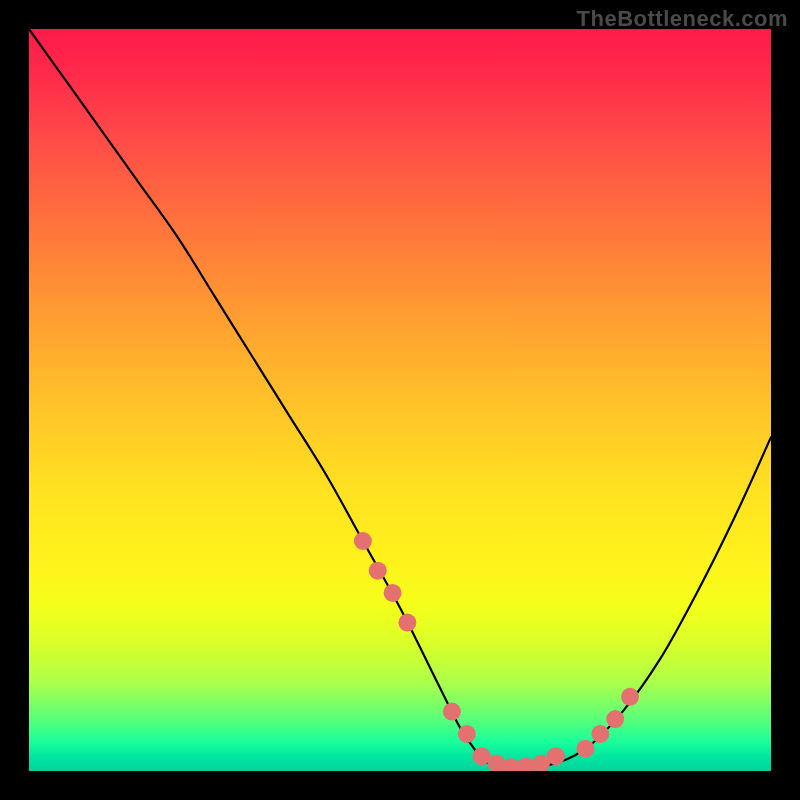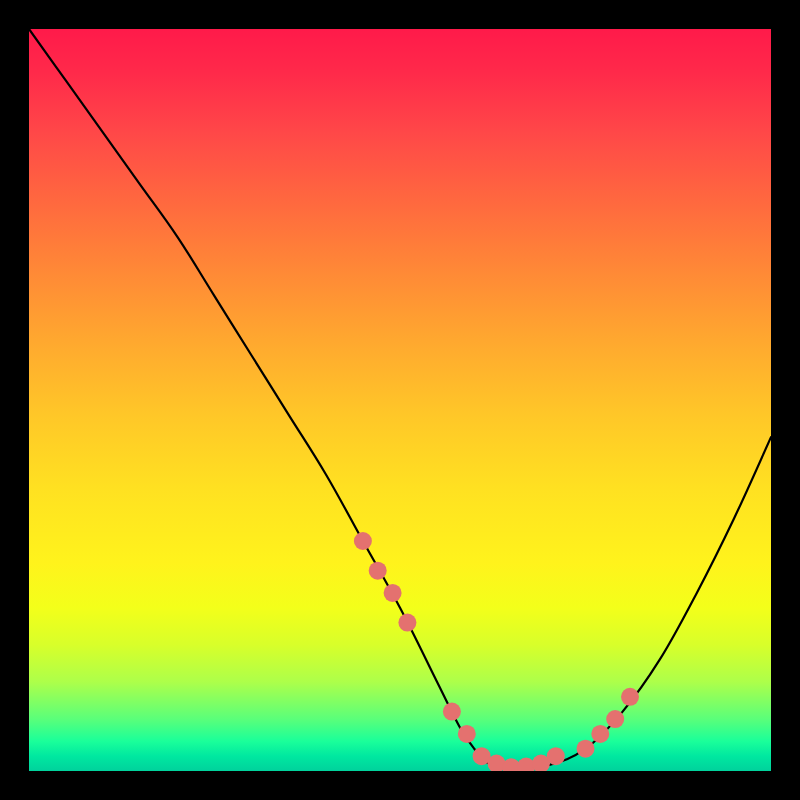--- a/index.html
+++ b/index.html
@@ -52,20 +52,21 @@
   }
   svg.curve {
     position: absolute;
     inset: 0;
   }
 </style>
 </head>
 <body>
 
 <div class="outer">
+  <div class="watermark">TheBottleneck.com</div>
   <div class="plot">
     <div class="grad"></div>
     <svg class="curve" viewBox="0 0 742 742" preserveAspectRatio="none">
       <g>
         <path id="curve-path" fill="none" stroke="#000" stroke-width="2.2" stroke-linecap="round" d="M 0.0 0.0 C 6.7 9.3, 23.7 33.2, 37.1 51.9 C 50.5 70.6, 60.8 85.2, 74.2 103.9 C 87.6 122.6, 97.9 137.1, 111.3 155.8 C 124.7 174.5, 135.0 187.7, 148.4 207.8 C 161.8 227.8, 172.1 245.8, 185.5 267.1 C 198.9 288.5, 209.2 305.1, 222.6 326.5 C 236.0 347.8, 246.3 364.5, 259.7 385.8 C 273.1 407.2, 283.4 422.5, 296.8 445.2 C 310.2 467.9, 320.5 487.9, 333.9 512.0 C 347.3 536.0, 357.6 553.4, 371.0 578.8 C 384.4 604.1, 397.4 631.6, 408.1 653.0 C 418.8 674.3, 423.7 685.5, 430.4 697.5 C 437.0 709.5, 439.9 713.1, 445.2 719.7 C 450.5 726.4, 453.4 731.2, 460.0 734.6 C 466.7 737.9, 471.6 738.0, 482.3 738.3 C 493.0 738.6, 506.0 739.4, 519.4 736.1 C 532.8 732.7, 543.1 729.4, 556.5 719.7 C 569.9 710.1, 580.2 698.7, 593.6 682.6 C 607.0 666.6, 617.3 652.1, 630.7 630.7 C 644.1 609.3, 654.4 589.3, 667.8 563.9 C 681.2 538.5, 691.5 517.8, 704.9 489.7 C 718.3 461.7, 735.3 422.8, 742.0 408.1"></path>
       </g>
       <g id="marker-group">
           <circle cx="333.9" cy="512.0" r="9" fill="#e4716f"></circle>
           <circle cx="348.7" cy="541.7" r="9" fill="#e4716f"></circle>
           <circle cx="363.6" cy="563.9" r="9" fill="#e4716f"></circle>

